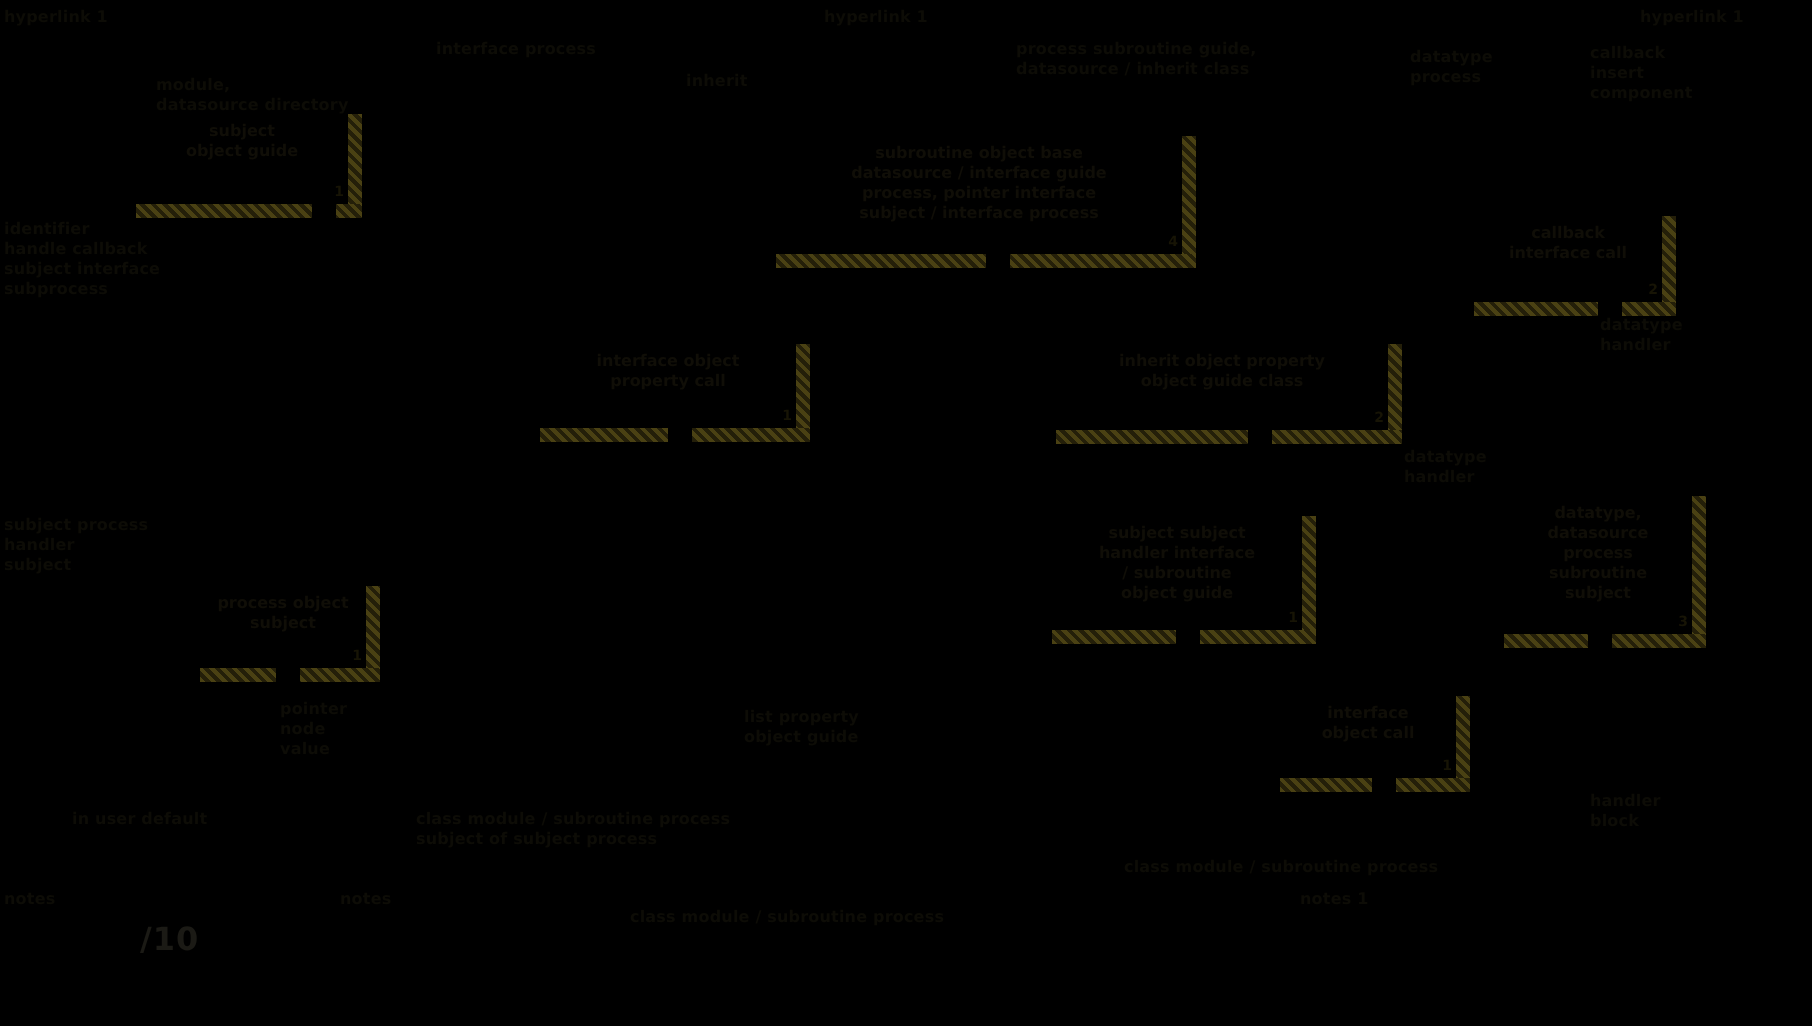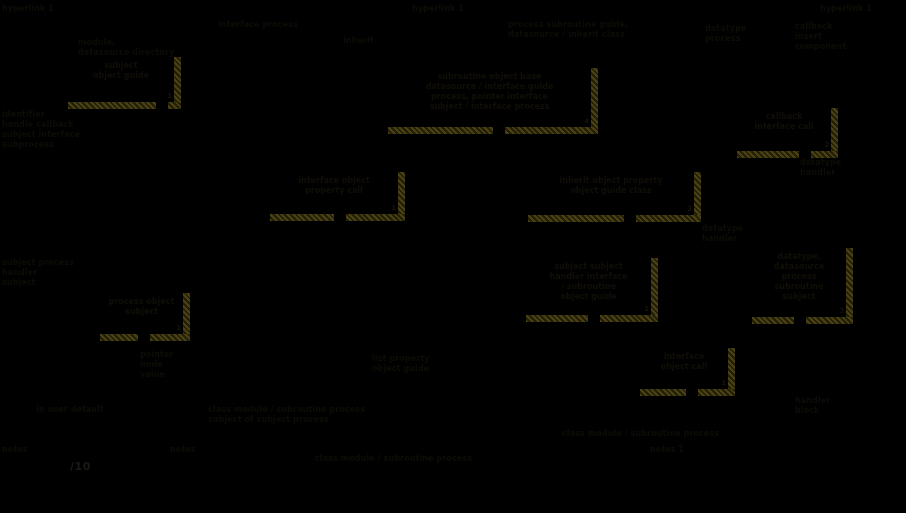--- a/index.html
+++ b/index.html
@@ -95,21 +95,21 @@
     color: #171405;
     font-size: 7px;
     line-height: 7px;
     font-weight: 700;
   }
 
   
   .bright {
     position: absolute;
     color: #1b1a15;
-    font-size: 11px;
+    font-size: 16px;
     font-weight: 700;
     letter-spacing: 0.5px;
     font-family: "DejaVu Sans", sans-serif;
   }
 </style>
 </head>
 <body>
 
 <div id="canvas">
 

